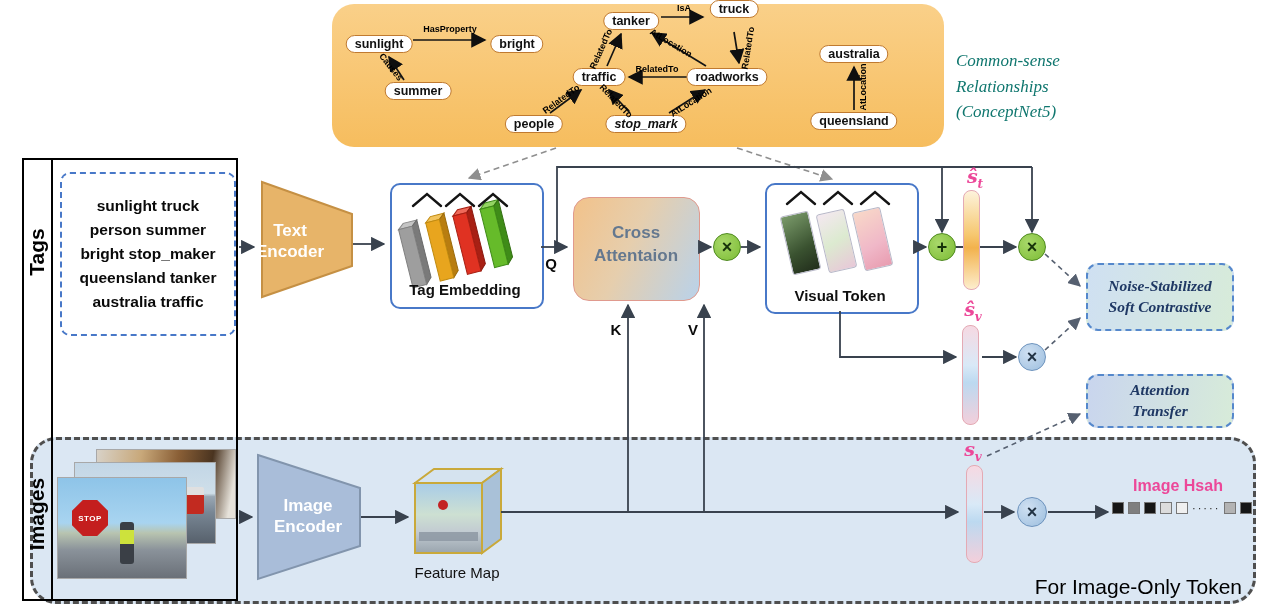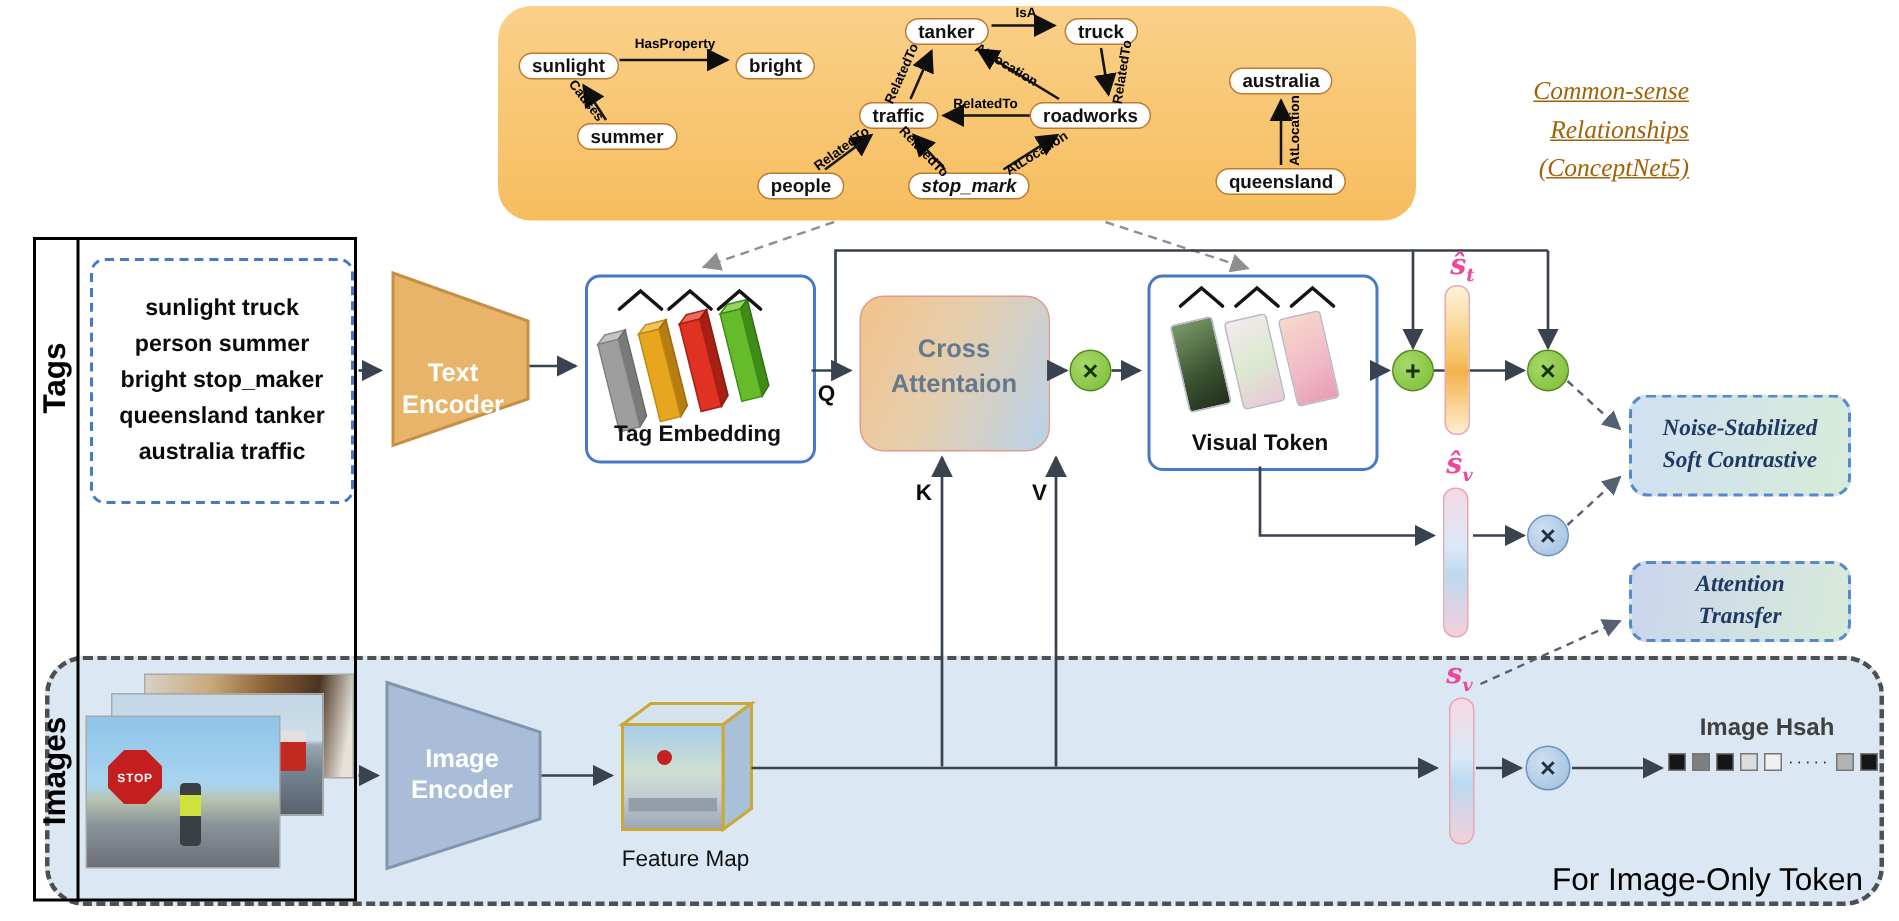--- a/index.html
+++ b/index.html
@@ -1,22 +1,22 @@
 <!DOCTYPE html>
 <html><head>
 <meta charset="utf-8">
 <style>
   html,body{margin:0;padding:0;background:#fff;}
   #canvas{position:relative;width:1266px;height:614px;overflow:hidden;background:#fff;
           font-family:"Liberation Sans",sans-serif;}
   
   .concept-box{position:absolute;left:332px;top:4px;width:612px;height:143px;border-radius:22px;
     background:linear-gradient(180deg,#fad089,#f6bd5e);z-index:0;}
-  .concept-caption{position:absolute;left:956px;top:48px;width:170px;text-align:right;z-index:3;
-    font-family:"Liberation Serif",serif;font-style:italic;font-size:17px;color:#a16207;line-height:1.5;text-decoration:underline;}
+  .concept-caption{position:absolute;left:956px;top:48px;width:170px;text-align:left;z-index:3;
+    font-family:"Liberation Serif",serif;font-style:italic;font-size:17px;color:#0f766e;line-height:1.5;}
   .query-box{position:absolute;left:30px;top:437px;width:1226px;height:167px;border:3px dashed #4f4f4f;
     border-radius:26px;background:#dbe7f3;z-index:0;box-sizing:border-box;}
   .tags-outer{position:absolute;left:22px;top:158px;width:216px;height:443px;border:2.5px solid #000;
     box-sizing:border-box;z-index:1;background:transparent;}
   .divider{position:absolute;left:51px;top:158px;width:2px;height:443px;background:#000;z-index:1;}
   .vlabel{position:absolute;transform:translate(-50%,-50%) rotate(-90deg);font-weight:bold;font-size:21px;
     color:#000;white-space:nowrap;z-index:3;}
   .tags-dashed{position:absolute;left:60px;top:172px;width:172px;height:160px;border:2px dashed #4878c8;
     border-radius:10px;background:#fff;z-index:1;display:flex;flex-direction:column;justify-content:center;
     text-align:center;font-weight:bold;font-size:15.5px;line-height:1.55;color:#0a0a0a;}
@@ -60,21 +60,21 @@
   .stop-sign{position:absolute;left:14px;top:22px;width:36px;height:36px;background:#c41e1e;
     clip-path:polygon(30% 0,70% 0,100% 30%,100% 70%,70% 100%,30% 100%,0 70%,0 30%);
     display:flex;align-items:center;justify-content:center;color:#fff;font-weight:bold;font-size:8px;
     letter-spacing:.5px;z-index:4;}
   .person{position:absolute;left:62px;top:44px;width:14px;height:42px;background:#3a3f46;border-radius:3px;z-index:4;}
   .vest{position:absolute;left:0;top:8px;width:14px;height:14px;background:#cde23c;z-index:5;}
   .truck-body{position:absolute;left:52%;top:30%;width:40%;height:34%;
     background:linear-gradient(180deg,#e0e0e0 0%,#e0e0e0 28%,#c22a20 28%);border-radius:2px;z-index:4;}
   
   .hash-title{position:absolute;left:1112px;top:477px;width:132px;text-align:center;font-weight:bold;
-    font-size:16px;color:#404040;z-index:3;}
+    font-size:16px;color:#ec4899;z-index:3;}
   .hash-row{position:absolute;left:1112px;top:502px;display:flex;align-items:center;gap:4px;z-index:3;}
   .hash-cell{width:12px;height:12px;border:1px solid #777;box-sizing:border-box;}
   .hash-dots{font-size:11px;letter-spacing:2px;color:#222;line-height:12px;}
   .fm-label{position:absolute;left:397px;top:564px;width:120px;text-align:center;font-size:15px;color:#111;z-index:3;}
   .query-label{position:absolute;left:990px;top:575px;width:252px;text-align:right;font-size:21px;
     font-weight:500;color:#000;z-index:3;}
   #wires{position:absolute;left:0;top:0;z-index:2;pointer-events:none;}
 </style>
 </head>
 <body>
@@ -219,21 +219,21 @@
       <path d="M787,204 L801,192 L815,204"></path>
       <path d="M824,204 L838,192 L852,204"></path>
       <path d="M861,204 L875,192 L889,204"></path>
     </g>
   </svg>
 
   <div class="gnode" style="left:379px;top:44px;">sunlight</div>
   <div class="gnode" style="left:517px;top:44px;">bright</div>
   <div class="gnode" style="left:418px;top:91px;">summer</div>
   <div class="gnode" style="left:631px;top:21px;">tanker</div>
-  <div class="gnode" style="left:734px;top:21px;">truck</div>
+  <div class="gnode" style="left:734px;top:9px;">truck</div>
   <div class="gnode" style="left:599px;top:77px;">traffic</div>
   <div class="gnode" style="left:727px;top:77px;">roadworks</div>
   <div class="gnode" style="left:534px;top:124px;">people</div>
   <div class="gnode" style="left:646px;top:124px;font-style:italic;">stop_mark</div>
   <div class="gnode" style="left:854px;top:54px;">australia</div>
   <div class="gnode" style="left:854px;top:121px;">queensland</div>
 
   <span class="elabel" style="left:450px;top:29px;">HasProperty</span>
   <span class="elabel" style="left:391px;top:67px;transform:translate(-50%,-50%) rotate(52deg);">Causes</span>
   <span class="elabel" style="left:684px;top:8px;">IsA</span>
@@ -259,21 +259,21 @@
   <div class="photo" style="left:74px;top:462px;width:142px;height:82px;background:linear-gradient(180deg,#c2d6e6 0%,#cfdfe9 38%,#9aa8b4 42%,#788694 62%,#57616c 100%);">
     <div class="truck-body"></div>
   </div>
   <div class="photo" style="left:57px;top:477px;width:130px;height:102px;background:linear-gradient(180deg,#8ec4e8 0%,#a8d4f0 45%,#b8c4b0 55%,#8a929a 72%,#6a7078 100%);">
     <div class="stop-sign">STOP</div>
     <div class="person">
       <div class="vest"></div>
     </div>
   </div>
 
-  <div class="enc-label" style="left:264px;top:220px;width:76px;margin-top:18px;">Text Encoder</div>
+  <div class="enc-label" style="left:252px;top:220px;width:76px;">Text Encoder</div>
   <div class="enc-label" style="left:266px;top:495px;width:84px;">Image Encoder</div>
   <div class="box-label" style="left:392px;top:281px;width:146px;text-align:center;">Tag Embedding</div>
   <div class="box-label" style="left:767px;top:287px;width:146px;">Visual Token</div>
   <div class="cross-label">Cross Attentaion</div>
   <div class="fm-label">Feature Map</div>
 
   <span class="qkv" style="left:551px;top:263px;">Q</span>
   <span class="qkv" style="left:616px;top:329px;">K</span>
   <span class="qkv" style="left:693px;top:329px;">V</span>
 

